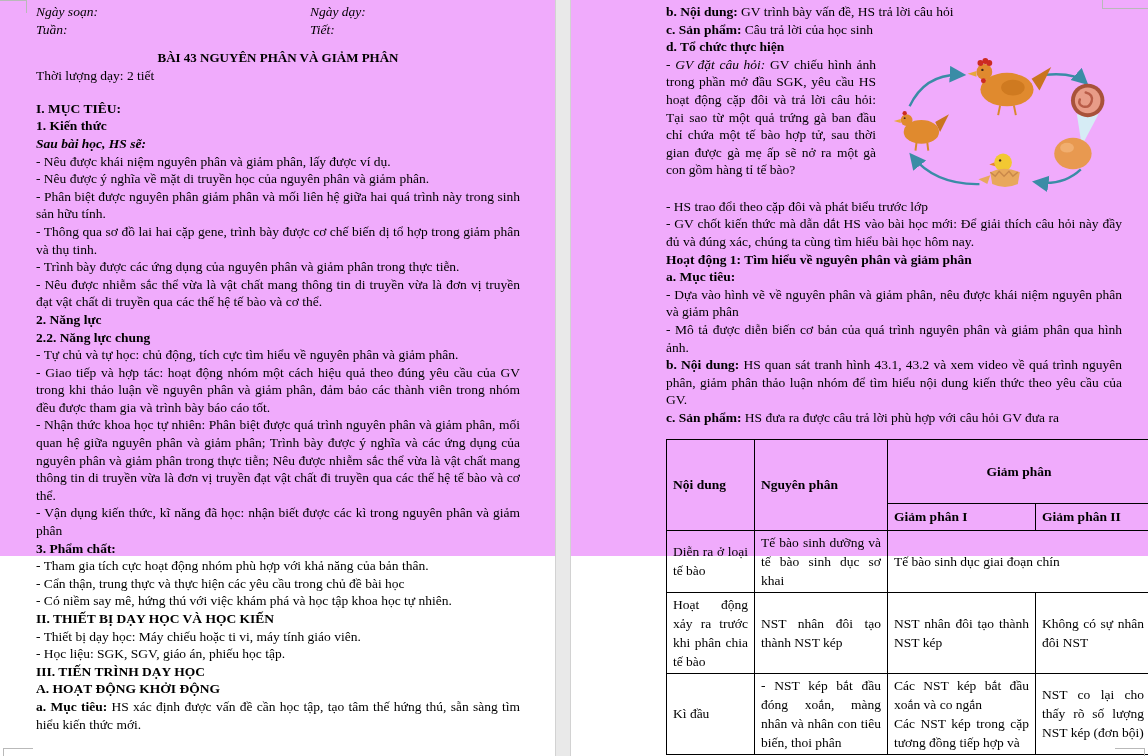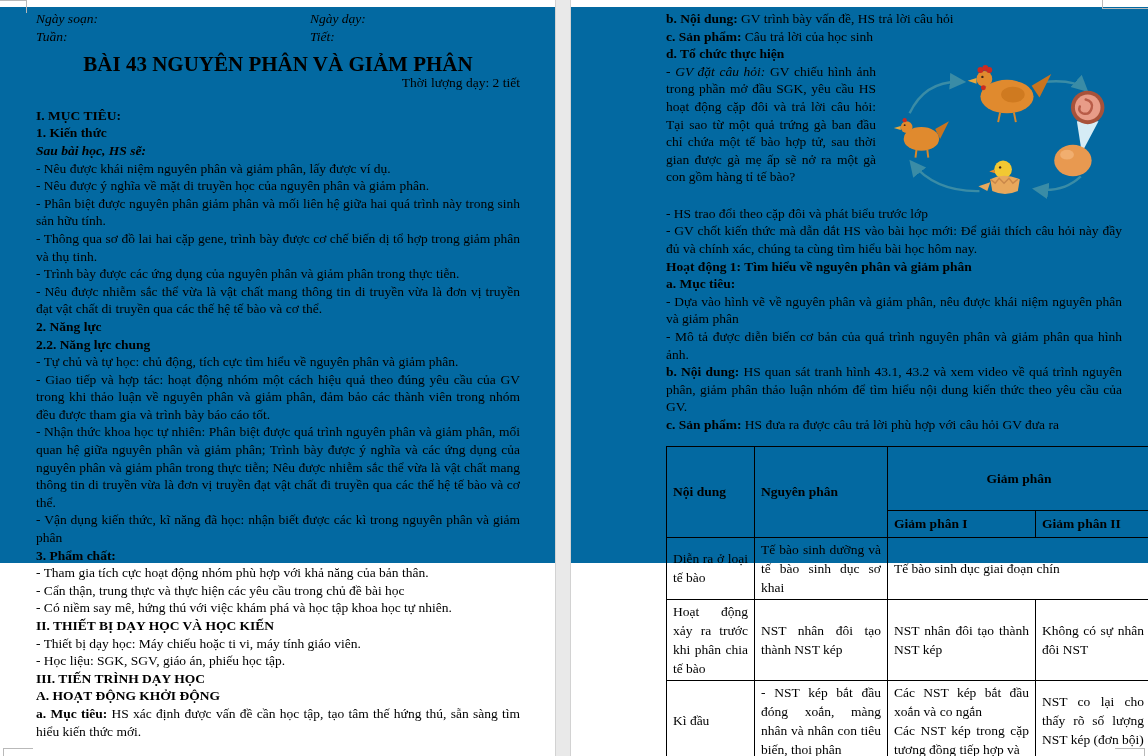--- a/index.html
+++ b/index.html
@@ -1,26 +1,26 @@
 <!DOCTYPE html>
 <html><head>
 <meta charset="utf-8">
 <style>
   html,body{margin:0;padding:0;background:#ffffff;}
   .screen{position:relative;width:1148px;height:756px;overflow:hidden;background:#ffffff;
           font-family:"Liberation Serif","DejaVu Serif",serif;color:#000;font-size:13.5px;line-height:17.6px;}
-  .page{position:absolute;top:7px;height:556px;background:#0369a1;box-sizing:border-box;}
+  .page{position:absolute;top:0;height:556px;background:#f0abfc;box-sizing:border-box;}
   .page-left{left:0;width:555px;padding:3px 35px 0 36px;}
   .page-right{left:571px;width:577px;padding:3px 26px 0 95px;}
   .gap{position:absolute;left:555px;top:0;width:16px;height:756px;background:#e9e9e9;
        border-left:1px solid #d2d2d2;border-right:1px solid #d2d2d2;box-sizing:border-box;}
   .meta{display:flex;font-style:italic;}
   .meta-col1{width:274px;}
-  .title{text-align:center;font-weight:bold;font-size:21px;line-height:19px;margin-top:10px;}
-  .subtitle{text-align:right;margin-bottom:15px;}
+  .title{text-align:center;font-weight:bold;font-size:13px;line-height:19px;margin-top:10px;}
+  .subtitle{text-align:left;margin-bottom:15px;}
   .para{margin:0;text-align:justify;}
   .para .lead{font-weight:bold;}
   .para.bi .lead{font-style:italic;}
   .para.itlead .lead{font-weight:normal;font-style:italic;}
   .fig{float:right;width:246px;height:140px;margin:0 -8px 2px 8px;position:relative;}
   .after{clear:both;}
   table.cmp{border-collapse:collapse;table-layout:fixed;width:484px;margin-top:12px;
             font-size:13.5px;line-height:19px;}
   table.cmp th,table.cmp td{border:1px solid #000000;padding:2px 6px;vertical-align:middle;box-sizing:border-box;}
   table.cmp th{font-weight:bold;text-align:left;}
@@ -146,21 +146,21 @@
           <path d="M33,87 L32,95 M44,87 L45,95" stroke="#d8882a" stroke-width="2"></path>
         </g>
       </svg>
     </div>
 
     <p class="para itlead"><span class="lead">- GV đặt câu hỏi:</span><span> GV chiếu hình ảnh trong phần mở đầu SGK, yêu cầu HS hoạt động cặp đôi và trả lời câu hỏi: Tại sao từ một quả trứng gà ban đầu chỉ chứa một tế bào hợp tử, sau thời gian được gà mẹ ấp sẽ nở ra một gà con gồm hàng tỉ tế bào?</span></p>
 
     <div class="after">
 
     <p class="para"><span class="lead"></span><span>- HS trao đổi theo cặp đôi và phát biểu trước lớp</span></p>
-        <p class="para"><span class="lead"></span><span>- GV chốt kiến thức mà dẫn dắt HS vào bài học mới: Để giải thích câu hỏi này đầy đủ và chính xác, chúng ta cùng tìm hiểu bài học hôm nay.</span></p>
+        <p class="para"><span class="lead"></span><span>- GV chốt kiến thức mà dẫn dắt HS vào bài học mới: Để giải thích câu hỏi này đầy đủ và đúng xác, chúng ta cùng tìm hiểu bài học hôm nay.</span></p>
         <p class="para"><span class="lead">Hoạt động 1: Tìm hiểu về nguyên phân và giảm phân</span><span></span></p>
         <p class="para"><span class="lead">a. Mục tiêu:</span><span></span></p>
         <p class="para"><span class="lead"></span><span>- Dựa vào hình vẽ về nguyên phân và giảm phân, nêu được khái niệm nguyên phân và giảm phân</span></p>
         <p class="para"><span class="lead"></span><span>- Mô tả được diễn biến cơ bản của quá trình nguyên phân và giảm phân qua hình ảnh.</span></p>
         <p class="para"><span class="lead">b. Nội dung:</span><span> HS quan sát tranh hình 43.1, 43.2 và xem video về quá trình nguyên phân, giảm phân thảo luận nhóm để tìm hiểu nội dung kiến thức theo yêu cầu của GV.</span></p>
         <p class="para"><span class="lead">c. Sản phẩm:</span><span>  HS đưa ra được câu trả lời phù hợp với câu hỏi GV đưa ra</span></p>
       </div>
 
     <table class="cmp">
       <colgroup>

